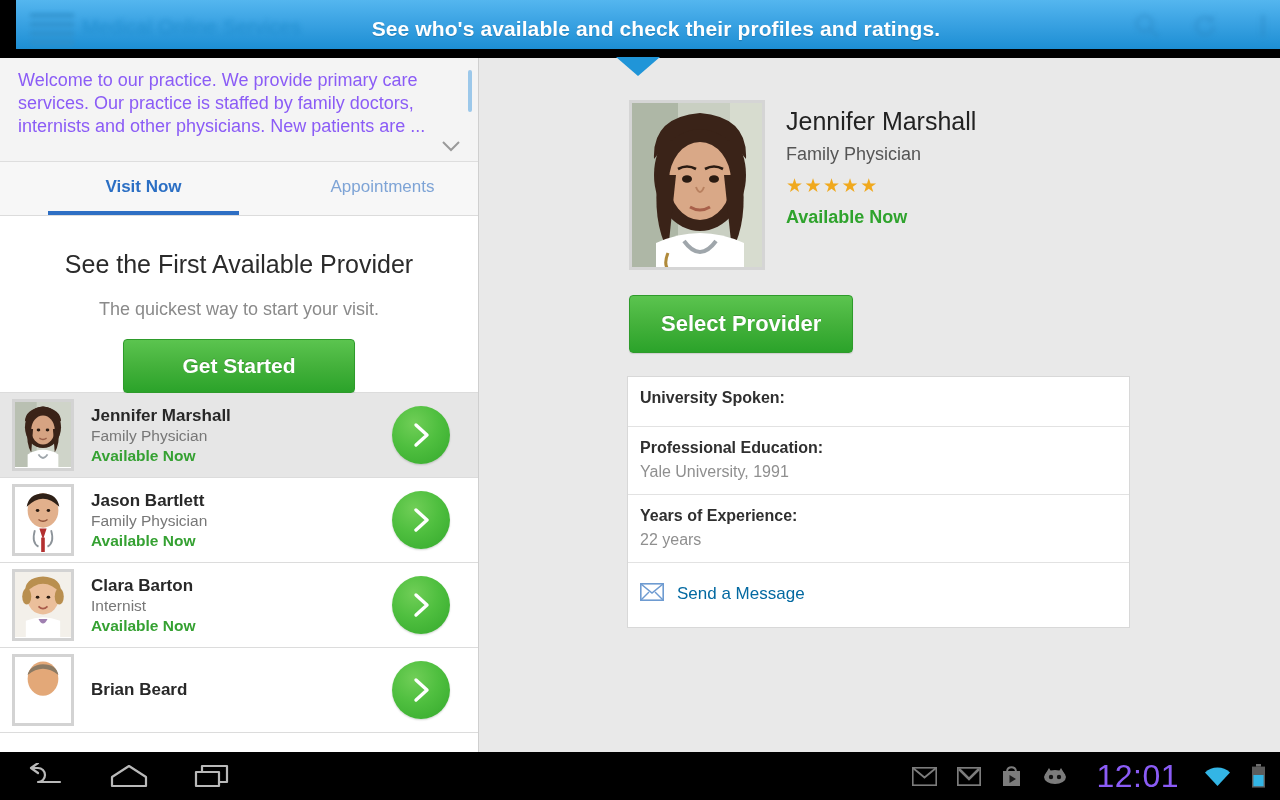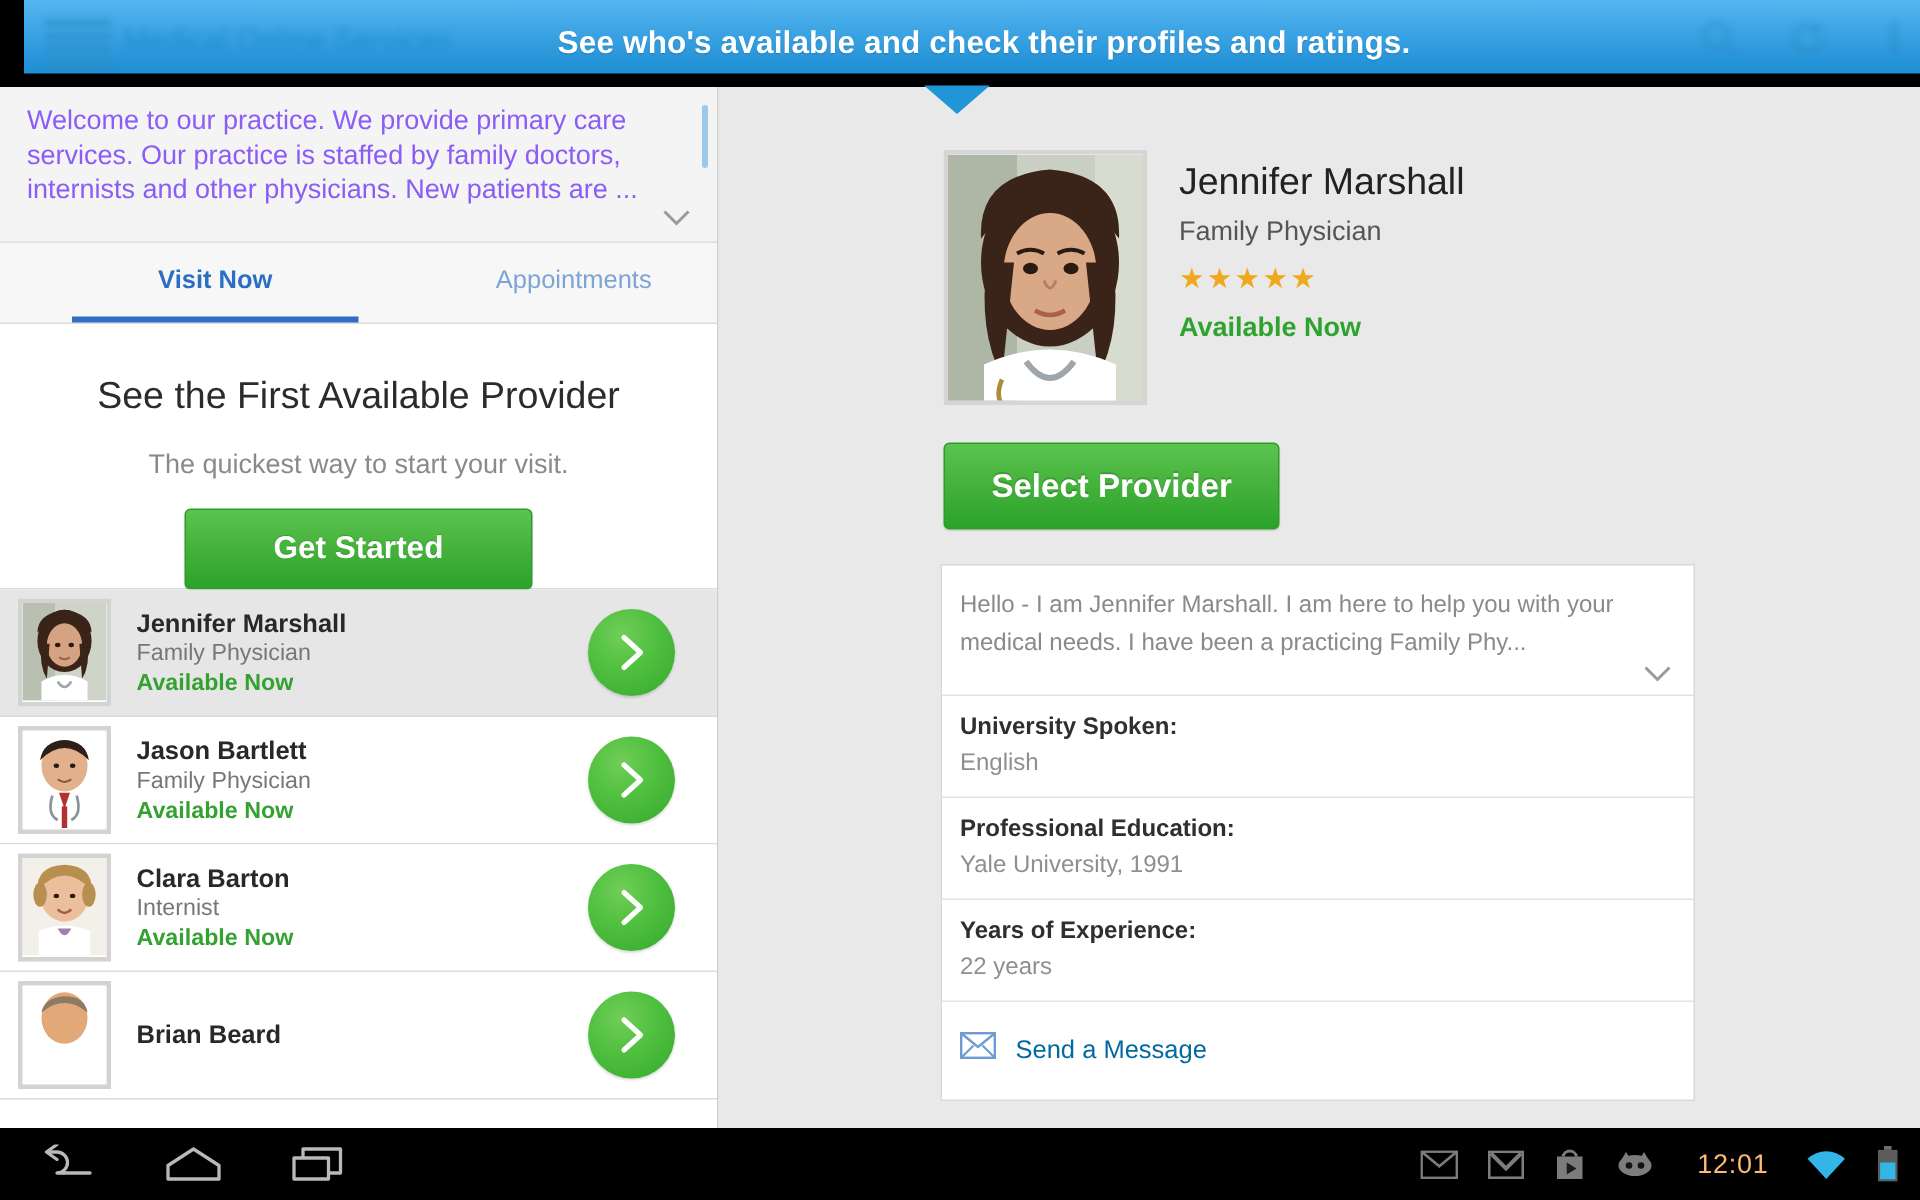--- a/index.html
+++ b/index.html
@@ -252,21 +252,21 @@
     display: flex; align-items: center;
   }
   .nav-btns { display: flex; align-items: center; gap: 42px; margin-left: 24px; }
   .nav-btn { width: 42px; height: 34px; display:flex; align-items:center; justify-content:center; cursor:pointer; }
   .sys-right {
     margin-left: auto; margin-right: 14px;
     display: flex; align-items: center; gap: 20px;
   }
   .sys-ic { opacity: .62; display: flex; align-items: center; }
   .sys-clock {
-    font-size: 18px; color: #fdba74; letter-spacing: .5px;
+    font-size: 32px; color: #8b5cf6; letter-spacing: .5px;
     margin: 0 5px 0 8px;
   }
 </style>
 </head>
 <body>
 
 <div id="app">
 
   <div class="actionbar">
     <div class="ab-hamburger">
@@ -466,32 +466,23 @@
           <div class="dh-spec">Family Physician</div>
           <div class="dh-stars">★★★★★</div>
           <div class="dh-avail">Available Now</div>
         </div>
       </div>
 
       <div class="btn-green" id="select-provider-btn">Select Provider</div>
 
       <div class="detail-card">
 
-        <div class="bio-row">
-          <div class="bio-text">Hello - I am Jennifer Marshall. I am here to help you with your medical needs. I have been a practicing Family Phy...</div>
-          <span class="bio-chevron">
-            <svg width="22" height="14" viewBox="0 0 22 14">
-                <polyline points="3,3 11,11 19,3" fill="none" stroke="#9a9a9a" stroke-width="2"></polyline>
-              </svg>
-          </span>
-        </div>
 
         <div class="info-row">
           <div class="info-label">University Spoken:</div>
-          <div class="info-value">English</div>
         </div>
 
         <div class="info-row">
           <div class="info-label">Professional Education:</div>
           <div class="info-value">Yale University, 1991</div>
         </div>
 
         <div class="info-row">
           <div class="info-label">Years of Experience:</div>
           <div class="info-value">22 years</div>

